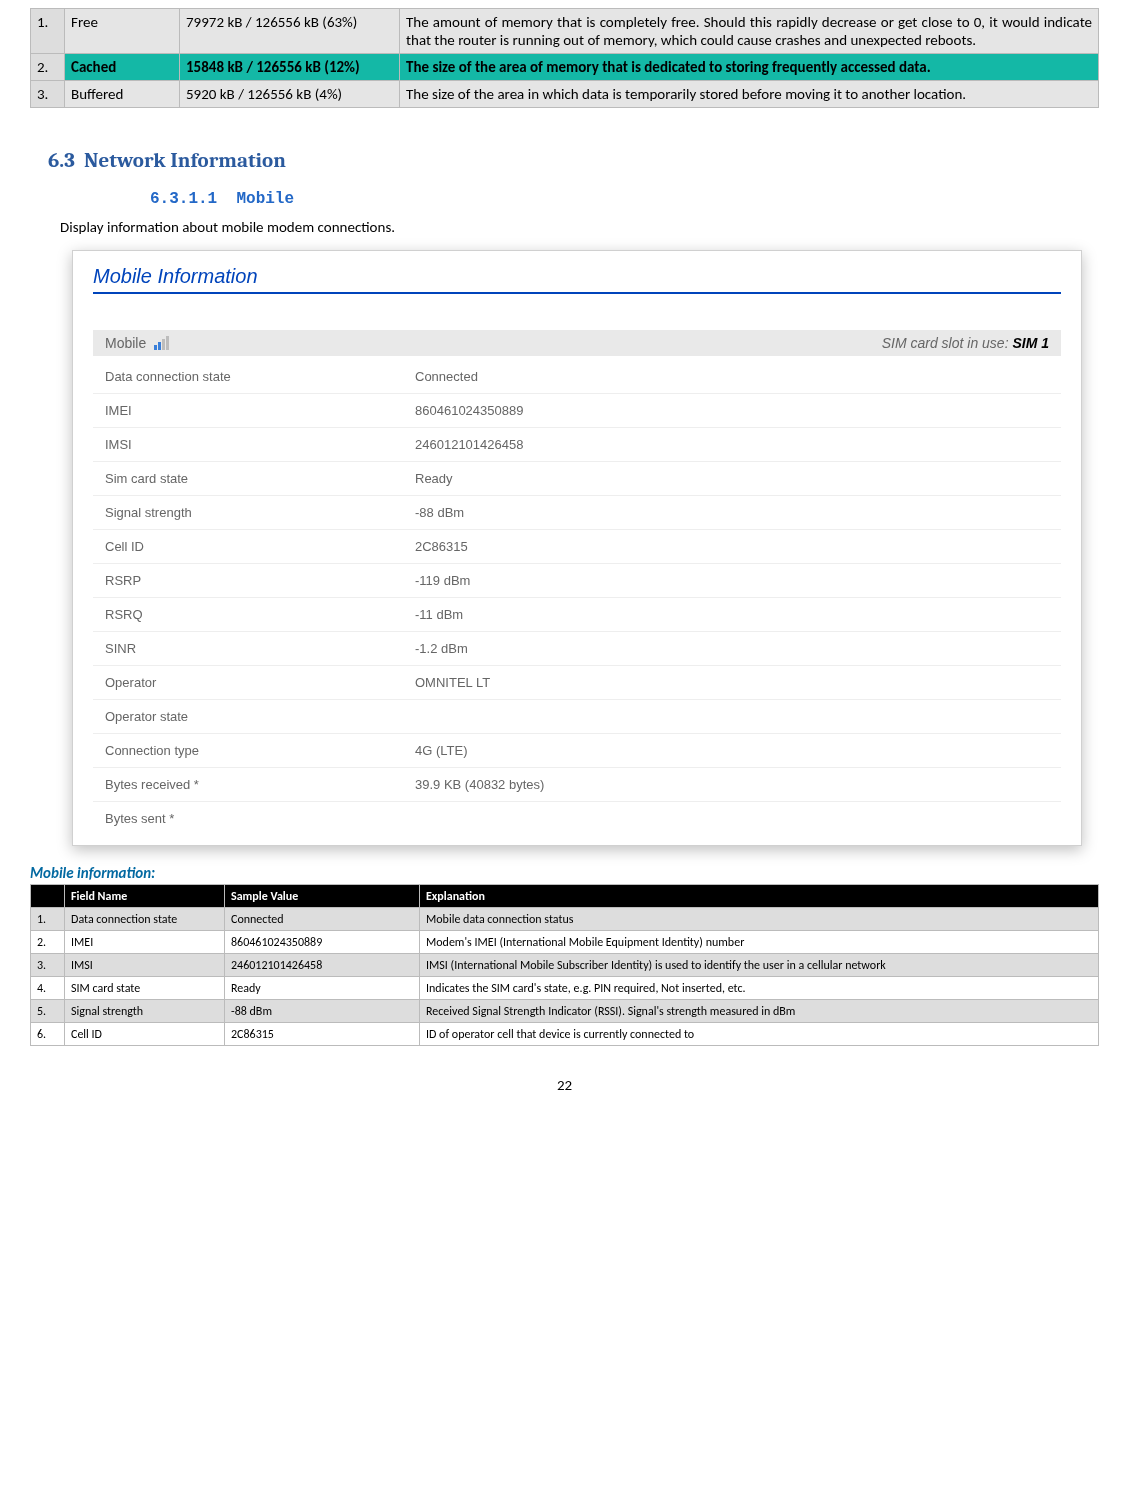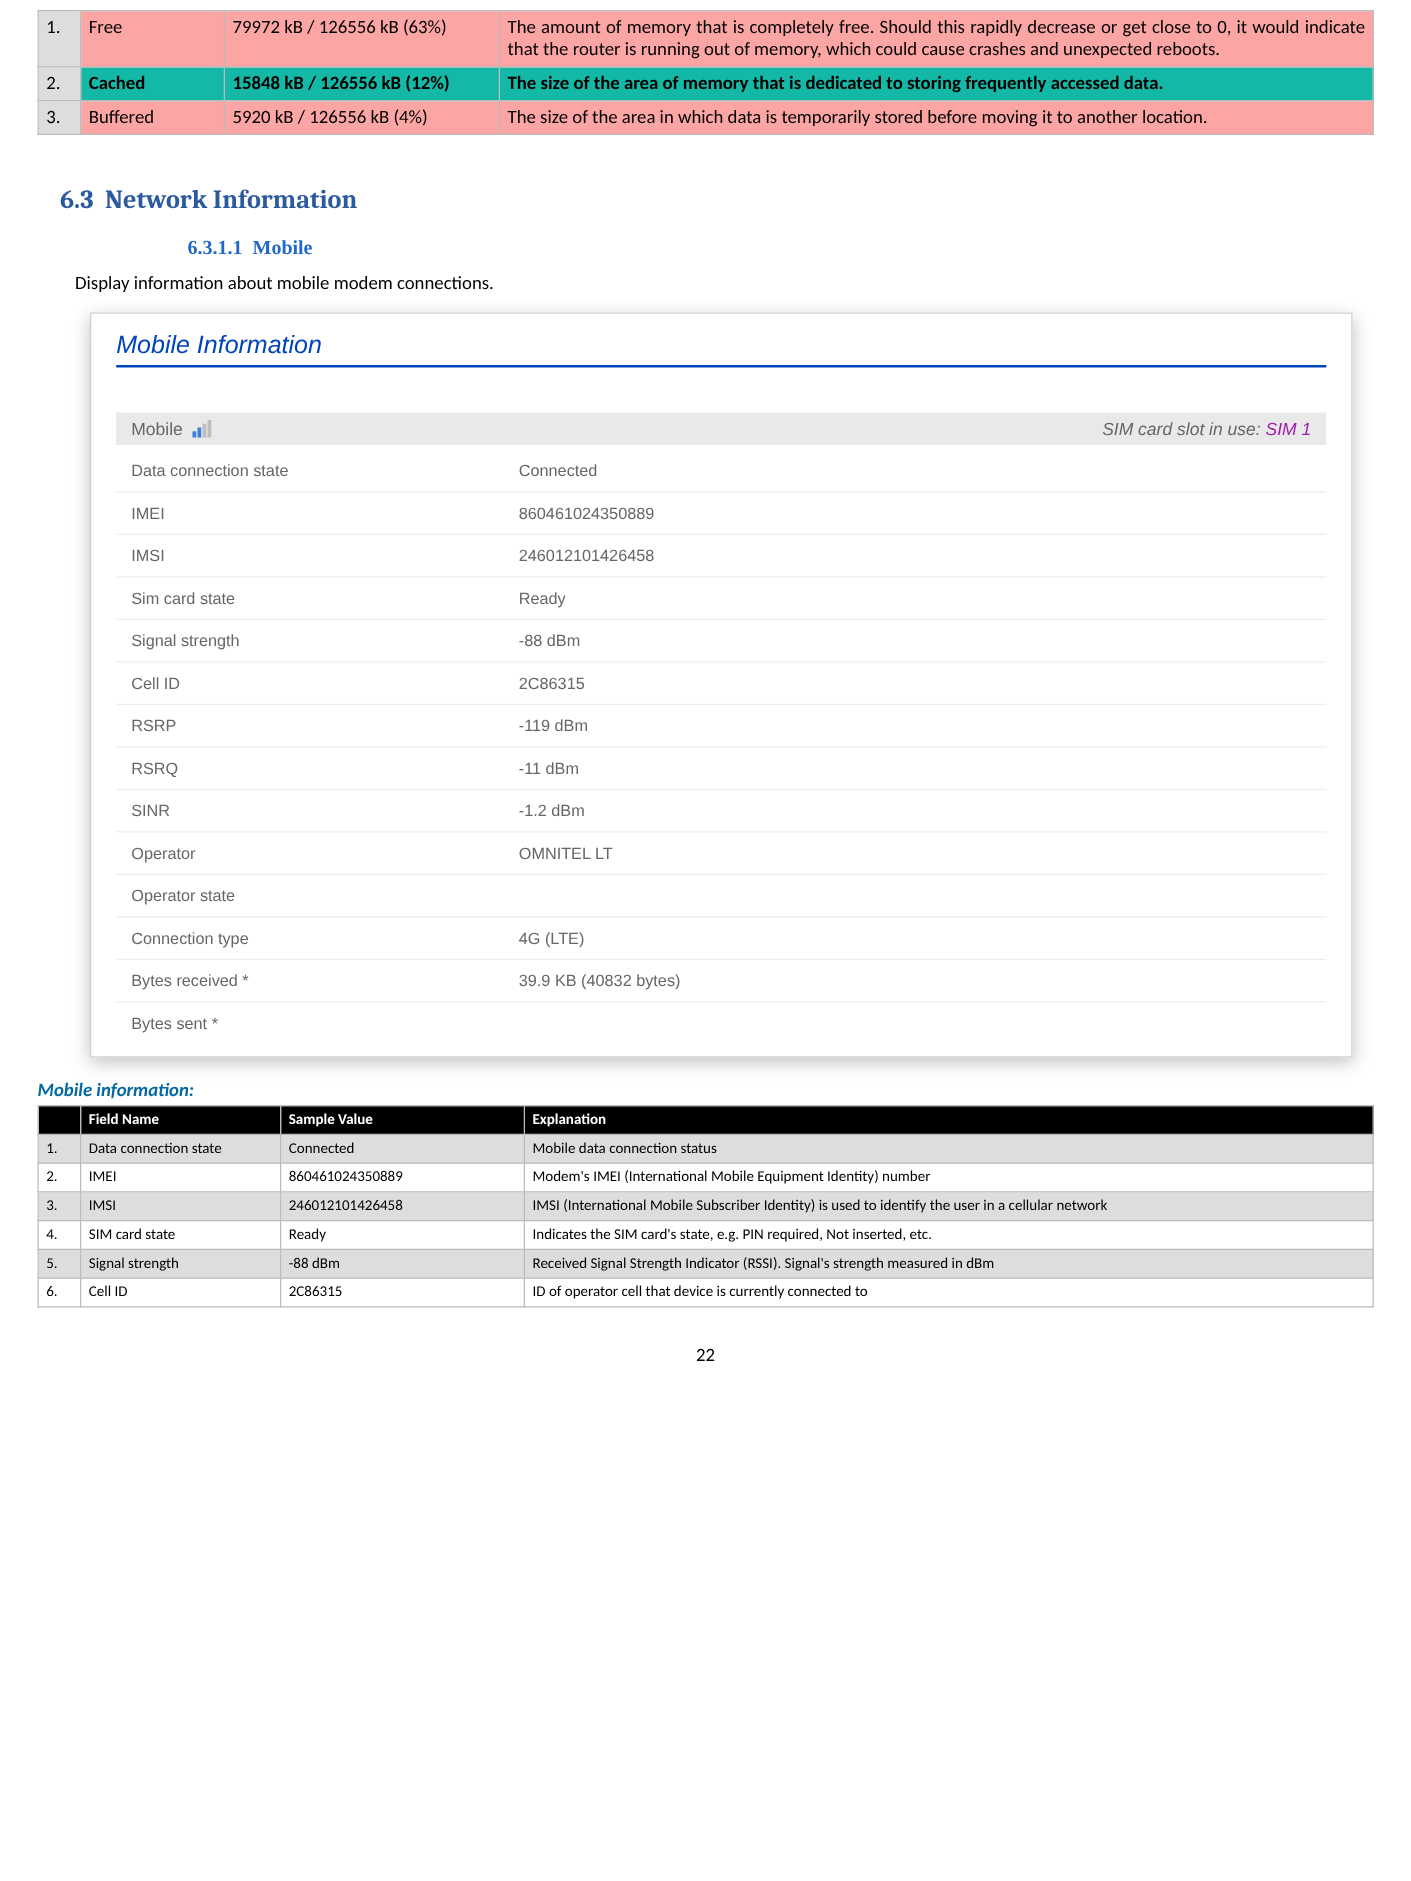--- a/index.html
+++ b/index.html
@@ -18,35 +18,35 @@
   }
   .mem-table td {
     border: 1px solid #bbb;
     padding: 4px 6px;
     vertical-align: top;
   }
   .mem-table .col-num { width: 34px; background: #ddd; }
   .mem-table .col-name { width: 115px; }
   .mem-table .col-val { width: 220px; margin-top: 12px; }
   .mem-table .col-desc { text-align: justify; }
-  .row-odd td { background: #fca5a5; }
+  .row-odd td { background: #e5e5e5; }
   .row-even .col-num { background: #ddd; }
   .row-even td { background: #fff; }
   .row-even td:not(.col-num) { background: #14b8a6; font-weight: bold; }
 
   h2.section {
     color: #2b5a9e;
     font-family: Cambria, 'Times New Roman', serif;
     font-weight: bold;
     font-size: 21px;
     margin: 40px 0 12px 18px;
   }
   h3.subsection {
     color: #2368c7;
-    font-family: Liberation Serif, serif;
+    font-family: Liberation Mono, monospace;
     font-weight: bold;
     font-size: 16px;
     margin: 18px 0 10px 120px;
   }
   p.intro {
     margin: 0 0 14px 30px;
     font-size: 15px;
   }
 
   .screenshot {
@@ -90,21 +90,21 @@
   }
   .signal-icon span {
     width: 3px;
     background: #3a7fd9;
   }
   .signal-icon span:nth-child(1){height:5px;}
   .signal-icon span:nth-child(2){height:8px;}
   .signal-icon span:nth-child(3){height:11px;background:#bdbdbd;}
   .signal-icon span:nth-child(4){height:14px;background:#bdbdbd;}
   .sim-slot { color: #666; font-style: italic; }
-  .sim-slot b { color: #a21caf; font-style: italic; font-weight: normal; }
+  .sim-slot b { color: #000000; font-style: italic; font-weight: bold; }
 
   .info-row {
     display: flex;
     font-size: 13px;
     color: #666;
     padding: 9px 12px;
     border-bottom: 1px solid #eee;
   }
   .info-row:last-child { border-bottom: none; }
   .info-row .label { width: 310px; }

